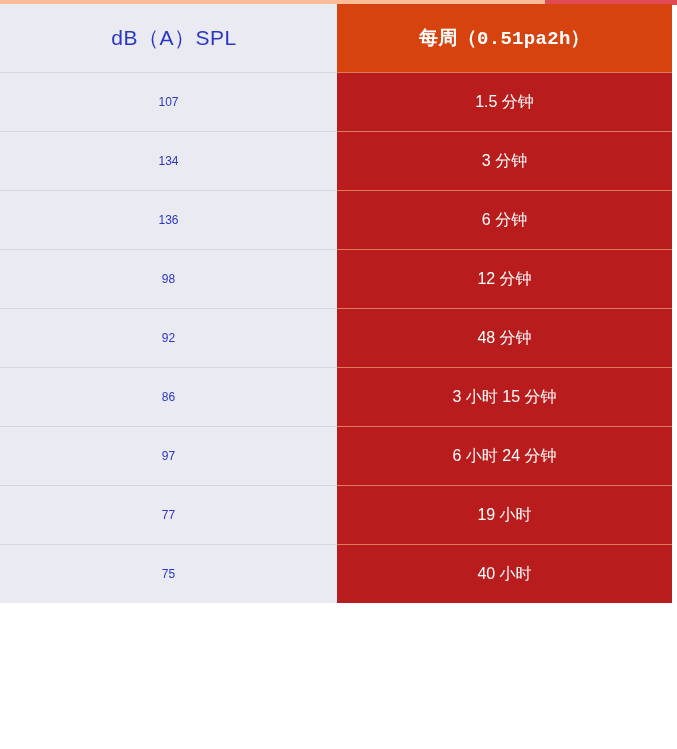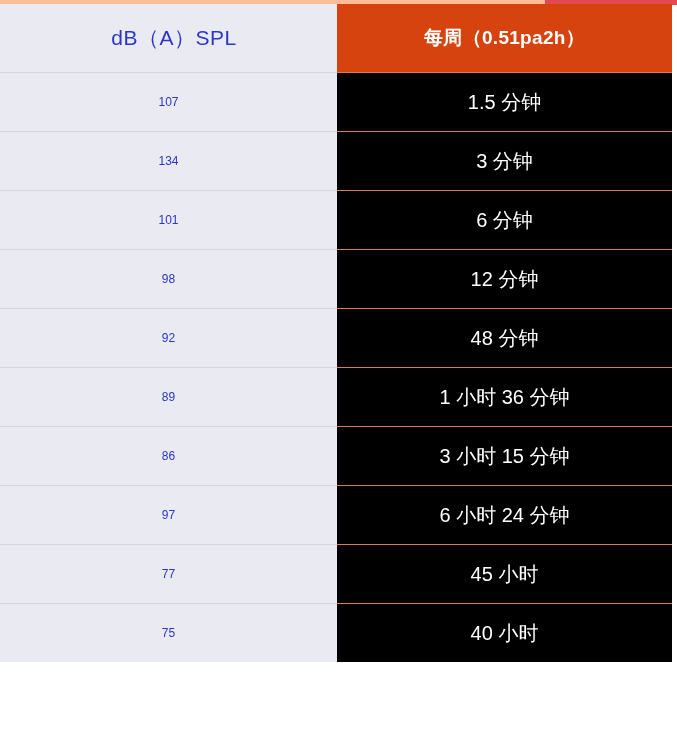--- a/index.html
+++ b/index.html
@@ -71,37 +71,38 @@
   th.h-wk {
     height: 66px;
     background: #D6430E;
     color: #FFFFFF;
     font-size: 19px;
     font-weight: bold;
     text-align: center;
     vertical-align: middle;
     border-bottom: 1px solid #E0795C;
     letter-spacing: 0.3px;
+    font-family: Liberation Mono, monospace;
   }
 
   
   td.c-db {
     height: 56px;
     background: #EAEAF2;
     color: #2B36C4;
     font-size: 12px;
     text-align: center;
     vertical-align: middle;
     border-bottom: 1px solid #D5D5DE;
   }
   td.c-wk {
     height: 56px;
-    background: #000000;
+    background: #b91c1c;
     color: #FFFFFF;
-    font-size: 20px;
+    font-size: 16px;
     text-align: center;
     vertical-align: middle;
     border-bottom: 1px solid #E0795C;
   }
   tbody tr:last-child td.c-db,
   tbody tr:last-child td.c-wk {
     border-bottom: none;
   }
 </style>
 </head>
@@ -128,46 +129,42 @@
     <tbody id="table-body">
         <tr>
           <td class="c-db">107</td>
           <td class="c-wk">1.5 分钟</td>
         </tr>
         <tr>
           <td class="c-db">134</td>
           <td class="c-wk">3 分钟</td>
         </tr>
         <tr>
-          <td class="c-db">101</td>
+          <td class="c-db">136</td>
           <td class="c-wk">6 分钟</td>
         </tr>
         <tr>
           <td class="c-db">98</td>
           <td class="c-wk">12 分钟</td>
         </tr>
         <tr>
           <td class="c-db">92</td>
           <td class="c-wk">48 分钟</td>
         </tr>
         <tr>
-          <td class="c-db">89</td>
-          <td class="c-wk">1 小时 36 分钟</td>
-        </tr>
-        <tr>
           <td class="c-db">86</td>
           <td class="c-wk">3 小时 15 分钟</td>
         </tr>
         <tr>
           <td class="c-db">97</td>
           <td class="c-wk">6 小时 24 分钟</td>
         </tr>
         <tr>
           <td class="c-db">77</td>
-          <td class="c-wk">45 小时</td>
+          <td class="c-wk">19 小时</td>
         </tr>
         <tr>
           <td class="c-db">75</td>
           <td class="c-wk">40 小时</td>
         </tr>
       </tbody>
   </table>
 
 </div>
 

